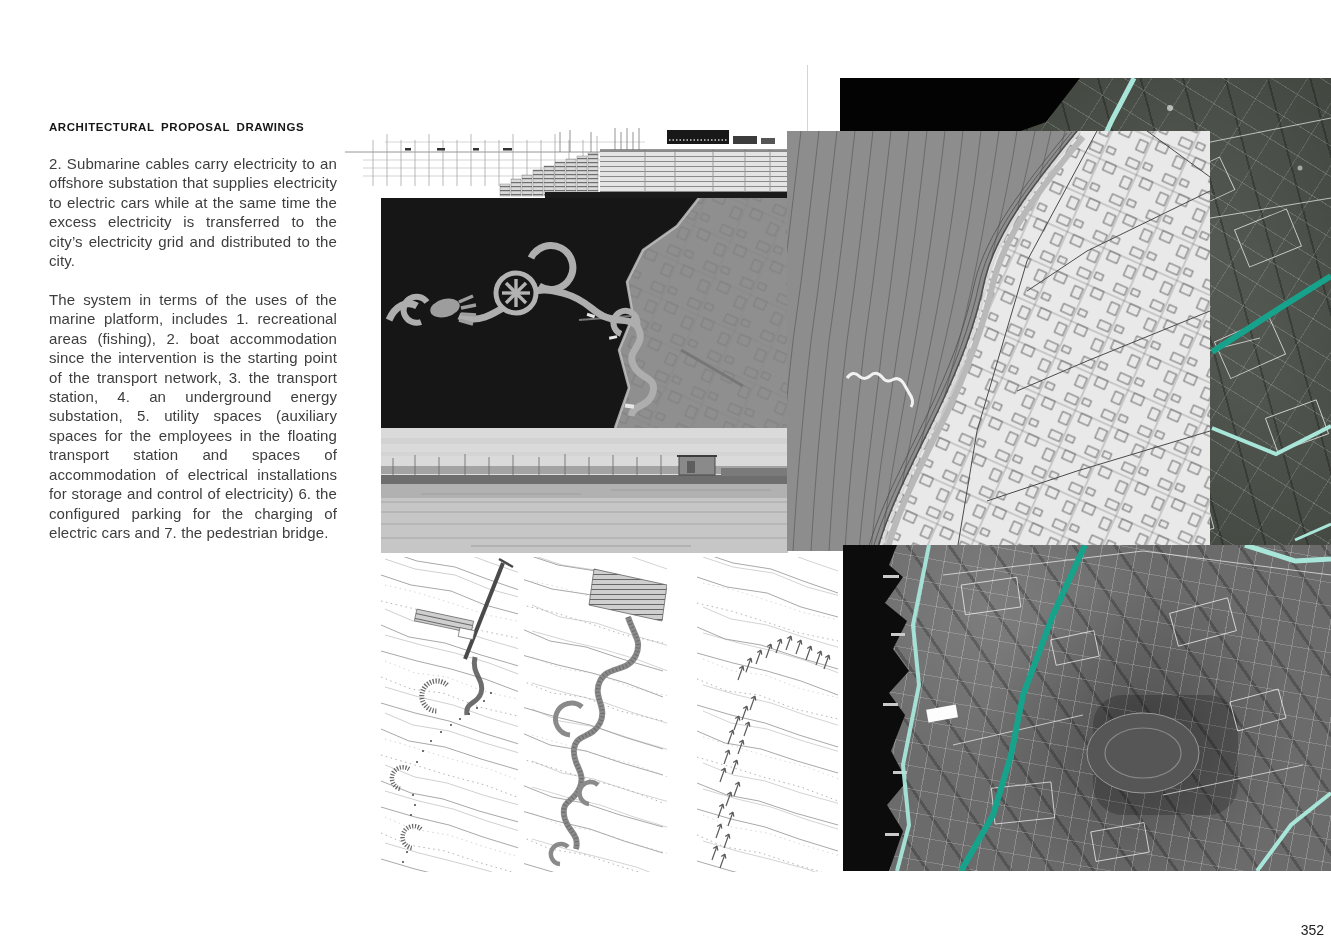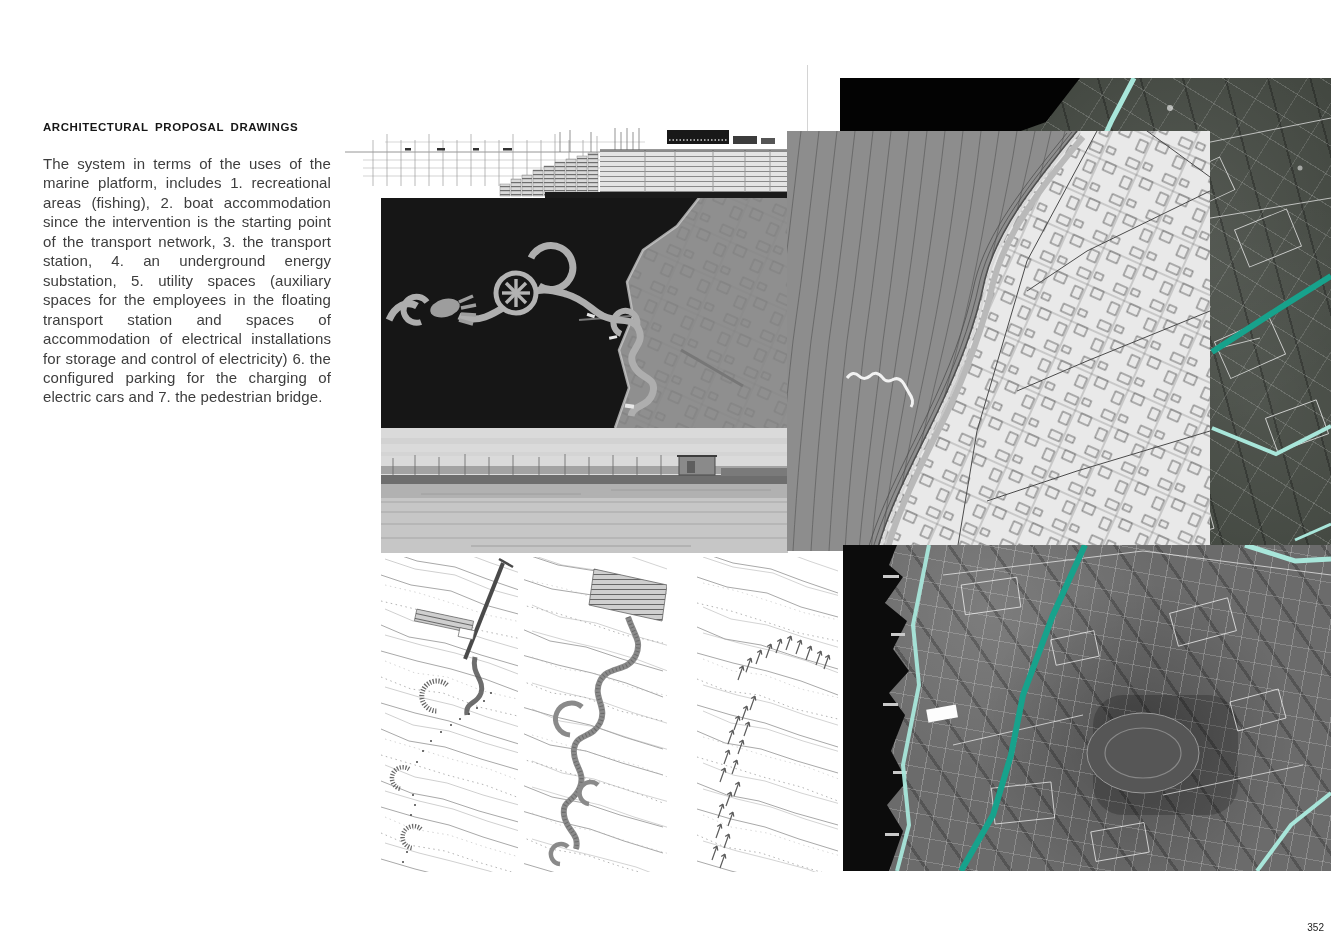--- a/index.html
+++ b/index.html
@@ -1,20 +1,20 @@
 <!DOCTYPE html>
 <html style="--teal-dark: #17a28c; --teal-light: #a8e6da;"><head>
 <meta charset="utf-8">
 <style>
   html,body{margin:0;padding:0;background:#ffffff;}
   #page{position:relative;width:1331px;height:945px;background:#ffffff;overflow:hidden;
         font-family:"Liberation Sans",sans-serif;}
   .abs{position:absolute;}
   
-  #text-col{left:43px;top:121px;width:288px;color:#3d3d3d;z-index:5;}
+  #text-col{left:49px;top:121px;width:288px;color:#3d3d3d;z-index:5;}
   #text-col h1{font-size:11.5px;font-weight:bold;color:#161616;letter-spacing:.55px;
                word-spacing:3px;margin:0 0 21px 0;}
   #text-col p{font-size:15px;line-height:19.45px;text-align:justify;margin:0 0 19px 0;
               letter-spacing:.1px;}
   
   .fig{overflow:hidden;}
   #fig-elevation{left:345px;top:128px;width:445px;height:70px;z-index:1;}
   #fig-plan{left:381px;top:198px;width:407px;height:230px;z-index:2;}
   #fig-render{left:381px;top:428px;width:407px;height:125px;z-index:1;}
   #fig-sk1{left:381px;top:557px;width:137px;height:315px;z-index:1;background:#fff;}
@@ -31,21 +31,21 @@
   #fig-map{left:787px;top:131px;width:423px;height:420px;z-index:2;}
   #fig-sat-bottom{left:843px;top:545px;width:488px;height:326px;z-index:3;
       background-color:#6b6b6b;
       background-image:
         repeating-linear-gradient(100deg, rgba(255,255,255,.22) 0 1px, transparent 1px 17px),
         repeating-linear-gradient(10deg,  rgba(255,255,255,.18) 0 1px, transparent 1px 23px),
         repeating-linear-gradient(55deg,  rgba(0,0,0,.22) 0 3px, transparent 3px 34px),
         radial-gradient(circle at 60% 60%, rgba(0,0,0,.25), transparent 45%),
         radial-gradient(circle at 30% 20%, rgba(255,255,255,.12), transparent 40%);}
   #divider{left:807px;top:65px;width:1px;height:66px;background:#d4d4d4;z-index:1;}
-  #page-number{left:1284px;top:922px;width:40px;font-size:10px;color:#222;z-index:5;
+  #page-number{left:1284px;top:922px;width:40px;font-size:14px;color:#222;z-index:5;
                text-align:right;}
   svg{display:block;}
   .cont{stroke:#a9a9a9;stroke-width:1;fill:none;}
   .cont-d{stroke:#b3b3b3;stroke-width:1;fill:none;stroke-dasharray:1.5 3.5;}
   .bo{fill:none;stroke:#3b3b3b;stroke-width:.8;}
   .wparc{fill:none;stroke:#ffffff;stroke-width:.9;opacity:.72;}
 </style>
 </head>
 <body>
 
@@ -89,20 +89,21 @@
         <polyline class="cont" points="0,302 34,312 66,320 104,330 141,344"></polyline>
       </g>
       <g id="warrow" stroke="#5c5c5c" stroke-width="1.2" fill="none">
         <path d="M1,11 L6,-3 M6,-3 L2.2,-0.4 M6,-3 L6.8,1.6"></path>
       </g>
     </defs>
   </svg>
 
   <div class="abs" id="text-col">
     <h1>ARCHITECTURAL PROPOSAL DRAWINGS</h1>
+    <p>2. Submarine cables carry electricity to an offshore substation that supplies electricity to electric cars while at the same time the excess electricity is transferred to the city’s electricity grid and distributed to the city.</p>
     <p>The system in terms of the uses of the marine platform, includes 1. recreational areas (fishing), 2. boat accommodation since the intervention is the starting point of the transport network, 3. the transport station, 4. an underground energy substation, 5. utility spaces (auxiliary spaces for the employees in the floating transport station and spaces of accommodation of electrical installations for storage and control of electricity) 6. the configured parking for the charging of electric cars and 7. the pedestrian bridge.</p>
   </div>
 
   <div class="abs" id="divider"></div>
 
   <div class="abs fig" id="fig-elevation">
     <svg width="445" height="70" viewBox="0 0 445 70">
       <rect width="445" height="70" fill="#ffffff"></rect>
       <line x1="0" y1="24" x2="445" y2="24" stroke="#8a8a8a" stroke-width=".9"></line>
       <line x1="18" y1="32" x2="262" y2="32" stroke="#b5b5b5" stroke-width=".6"></line>

